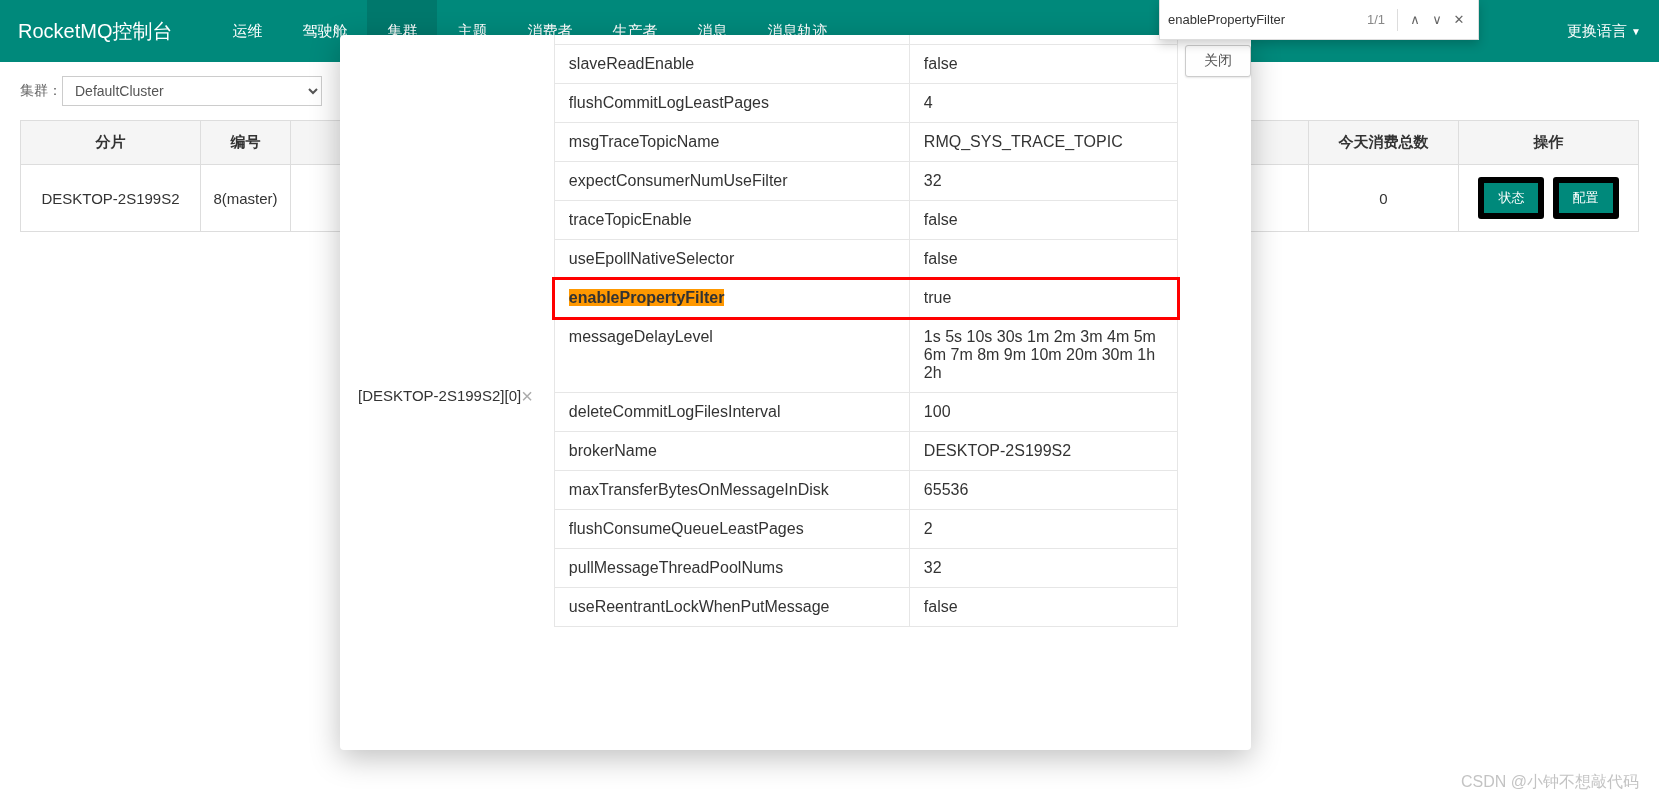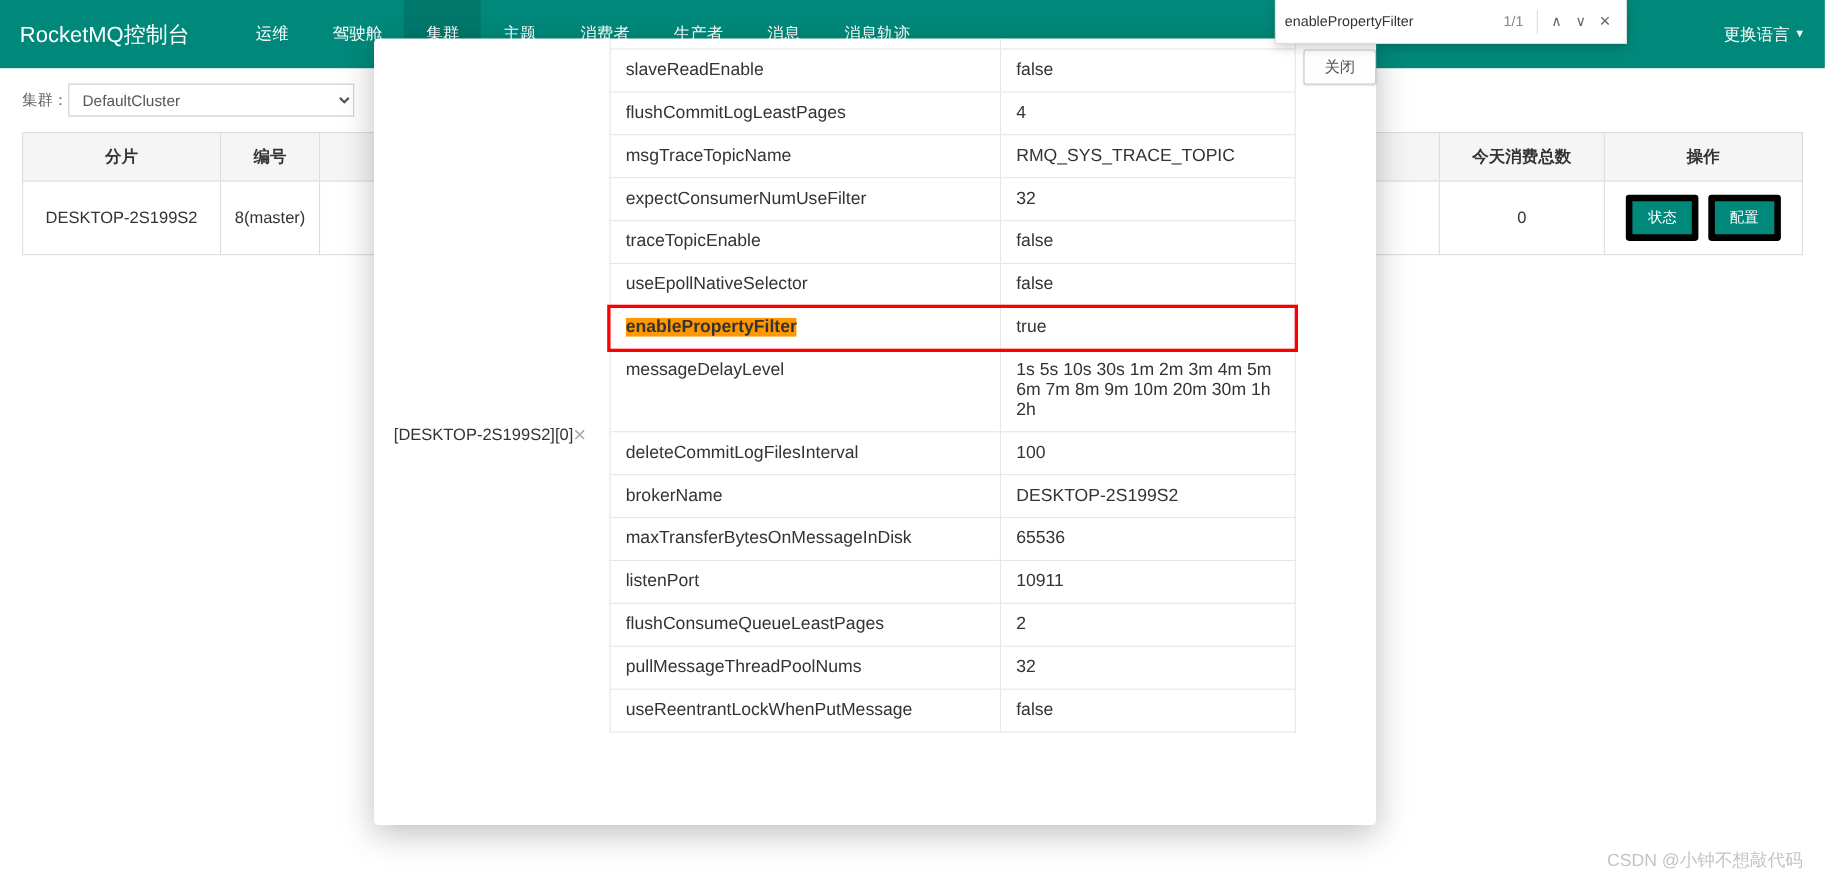--- a/index.html
+++ b/index.html
@@ -247,24 +247,20 @@
       </div>
       <div class="cfg-row">
         <div class="cfg-key"><span>brokerName</span></div>
         <div class="cfg-val">DESKTOP-2S199S2</div>
       </div>
       <div class="cfg-row">
         <div class="cfg-key"><span>maxTransferBytesOnMessageInDisk</span></div>
         <div class="cfg-val">65536</div>
       </div>
       <div class="cfg-row">
-        <div class="cfg-key"><span>listenPort</span></div>
-        <div class="cfg-val">10911</div>
-      </div>
-      <div class="cfg-row">
         <div class="cfg-key"><span>flushConsumeQueueLeastPages</span></div>
         <div class="cfg-val">2</div>
       </div>
       <div class="cfg-row">
         <div class="cfg-key"><span>pullMessageThreadPoolNums</span></div>
         <div class="cfg-val">32</div>
       </div>
       <div class="cfg-row">
         <div class="cfg-key"><span>useReentrantLockWhenPutMessage</span></div>
         <div class="cfg-val">false</div>

